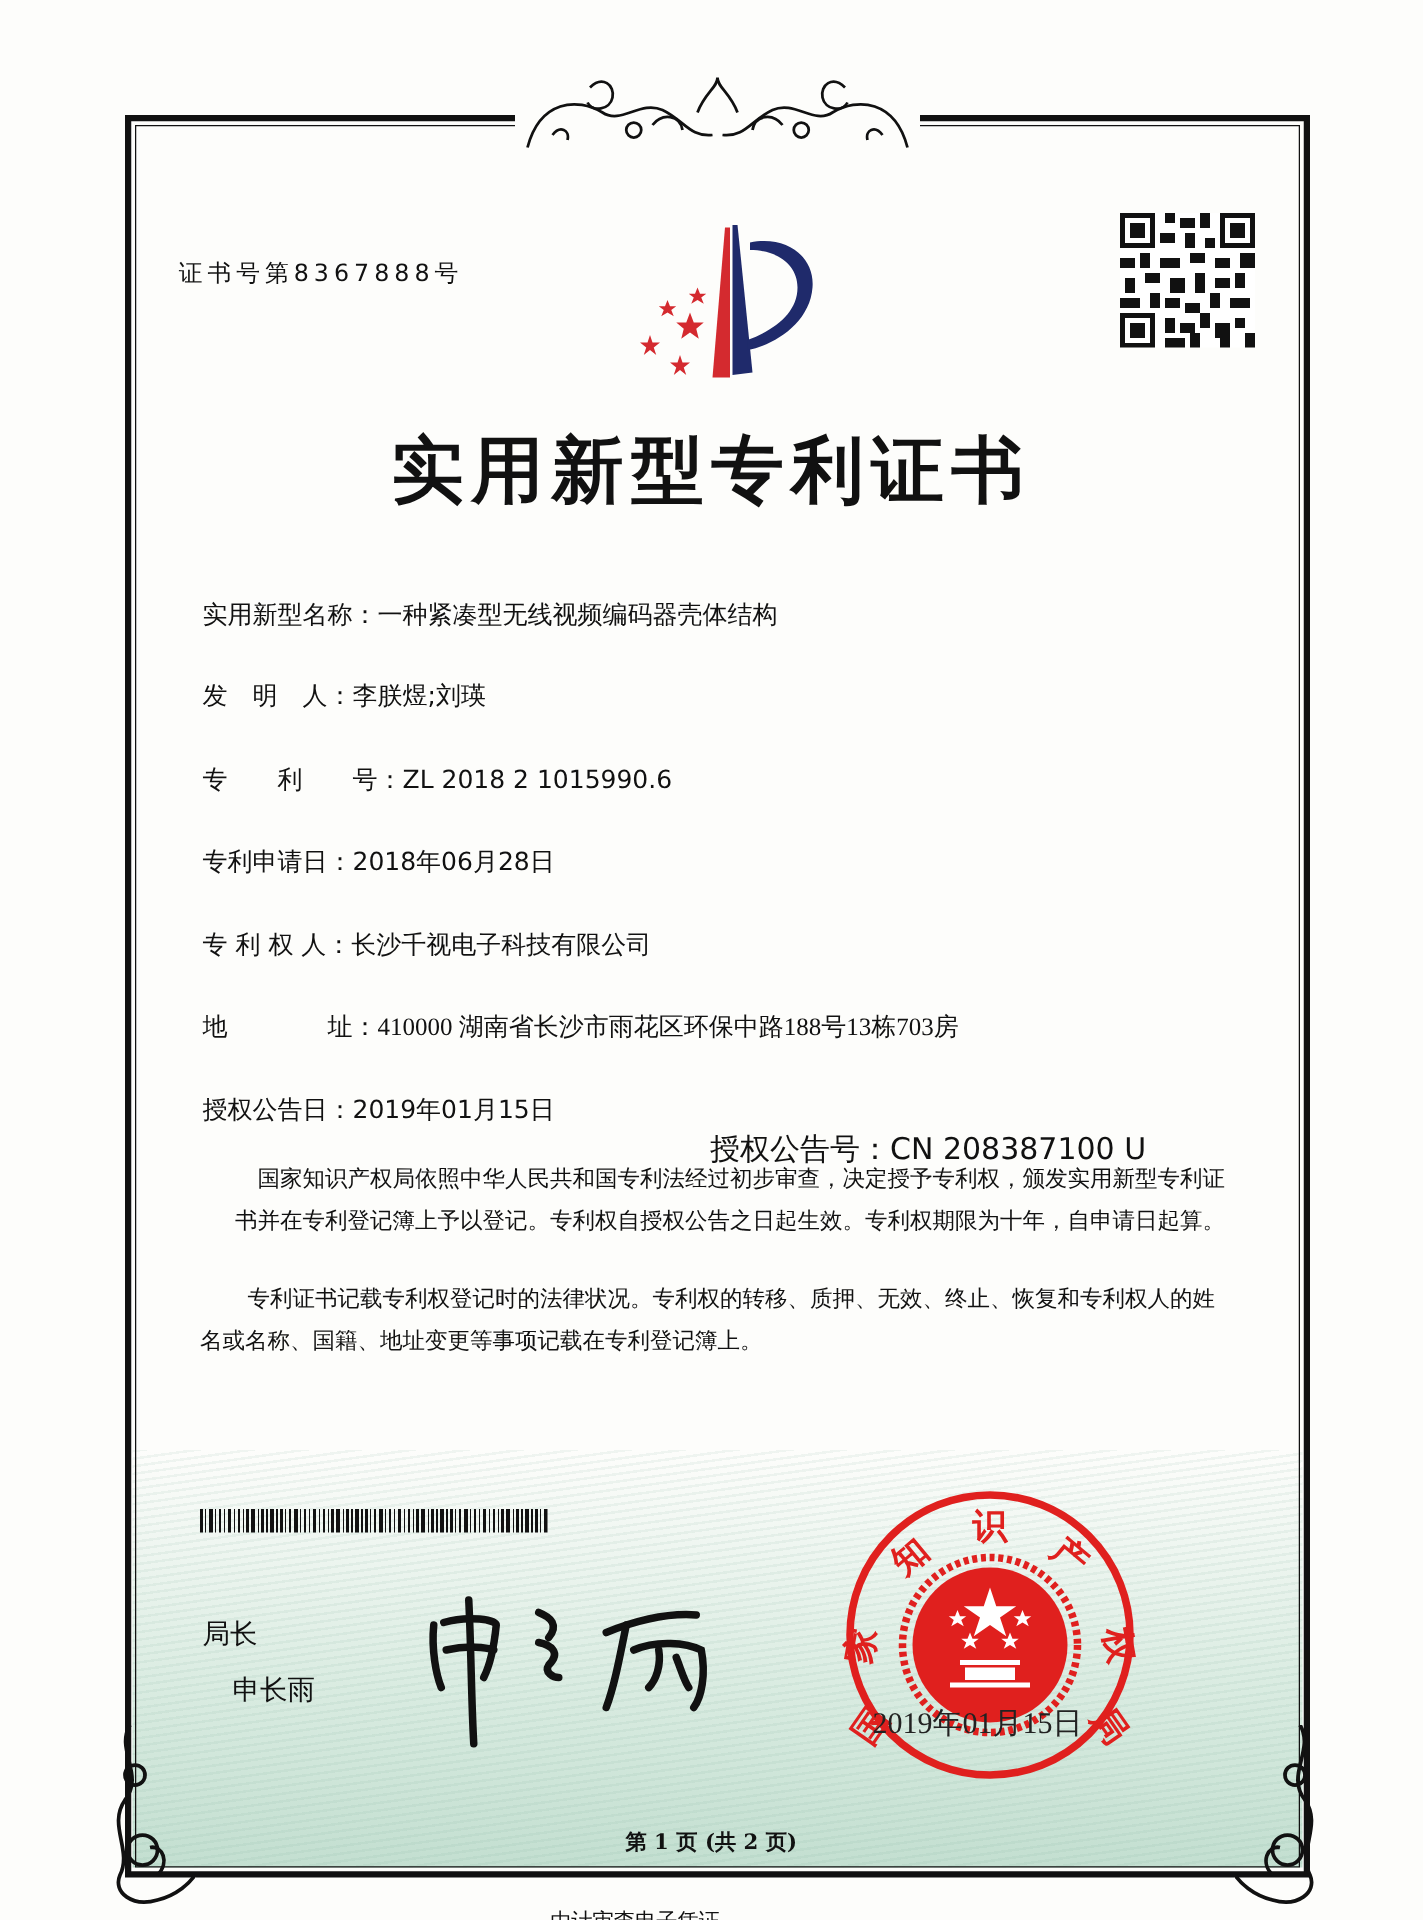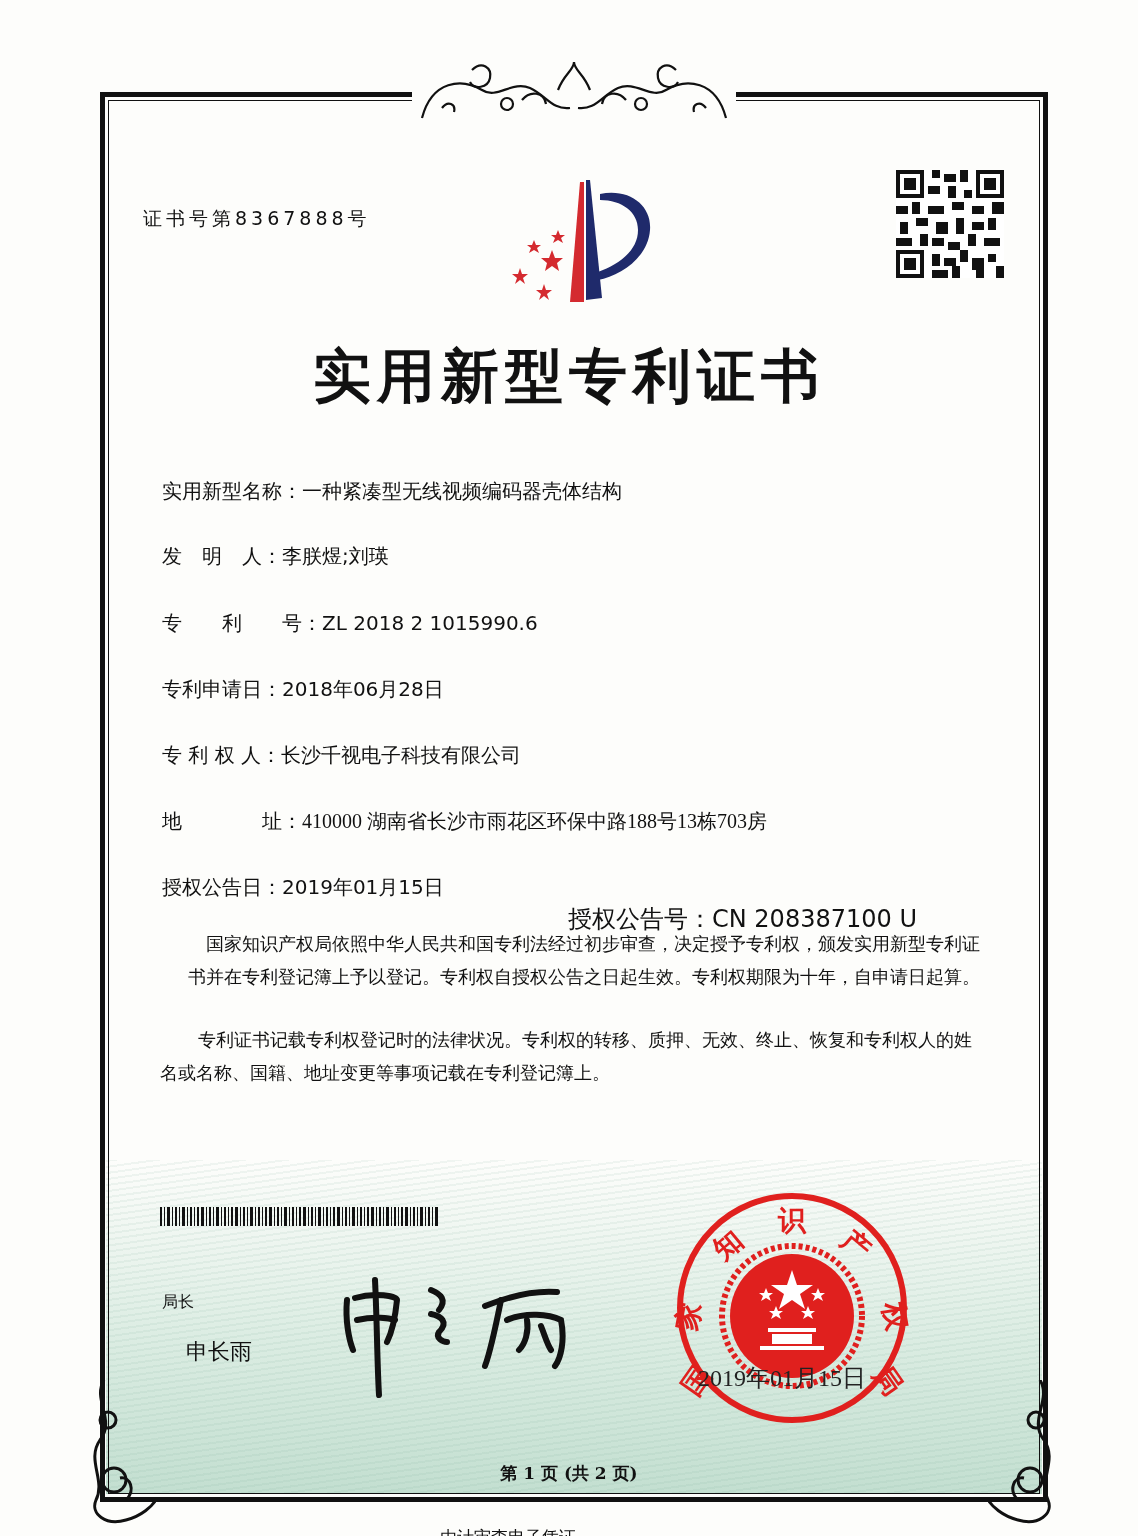--- a/index.html
+++ b/index.html
@@ -46,21 +46,21 @@
   .f5 { top: 742px; }
   .f6 { top: 808px; font-family: Liberation Serif, serif; }
   .f7 { top: 874px; }
   .f7b { position: absolute; left: 568px; top: 874px; font-size: 24px; font-family: "DejaVu Sans", sans-serif; white-space: nowrap; margin-top: 29px; }
 
   .para { position: absolute; left: 160px; width: 820px; font-size: 18px; line-height: 33px; font-family: "DejaVu Sans", sans-serif; text-indent: 38px; }
   .p1 { top: 927px; text-align: right; }
   .p2 { top: 1023px; }
 
   .barcode { position: absolute; left: 160px; top: 1207px; width: 278px; height: 19px; }
-  .signer-title { position: absolute; left: 162px; top: 1292px; font-size: 16px; font-family: "DejaVu Sans", sans-serif; }
+  .signer-title { position: absolute; left: 162px; top: 1292px; font-size: 22px; font-family: "DejaVu Sans", sans-serif; }
   .signer-name { position: absolute; left: 162px; top: 1337px; font-size: 22px; font-family: "DejaVu Sans", sans-serif; margin-left: 24px; }
   .signature { position: absolute; left: 335px; top: 1270px; width: 260px; height: 130px; }
 
   .seal { position: absolute; left: 672px; top: 1188px; width: 240px; height: 240px; }
   .seal-date { position: absolute; left: 698px; top: 1362px; font-size: 24px; font-family: "Liberation Serif", serif; color: #222; letter-spacing: 0; }
 
   .page-num { position: absolute; left: 0; width: 1138px; top: 1462px; text-align: center; font-size: 17px; font-family: "DejaVu Serif", serif; font-weight: bold; }
   .cut-text { position: absolute; left: 440px; top: 1524px; font-size: 17px; font-family: "DejaVu Sans", sans-serif; height: 12px; overflow: hidden; line-height: 26px; }
 </style>
 </head>

